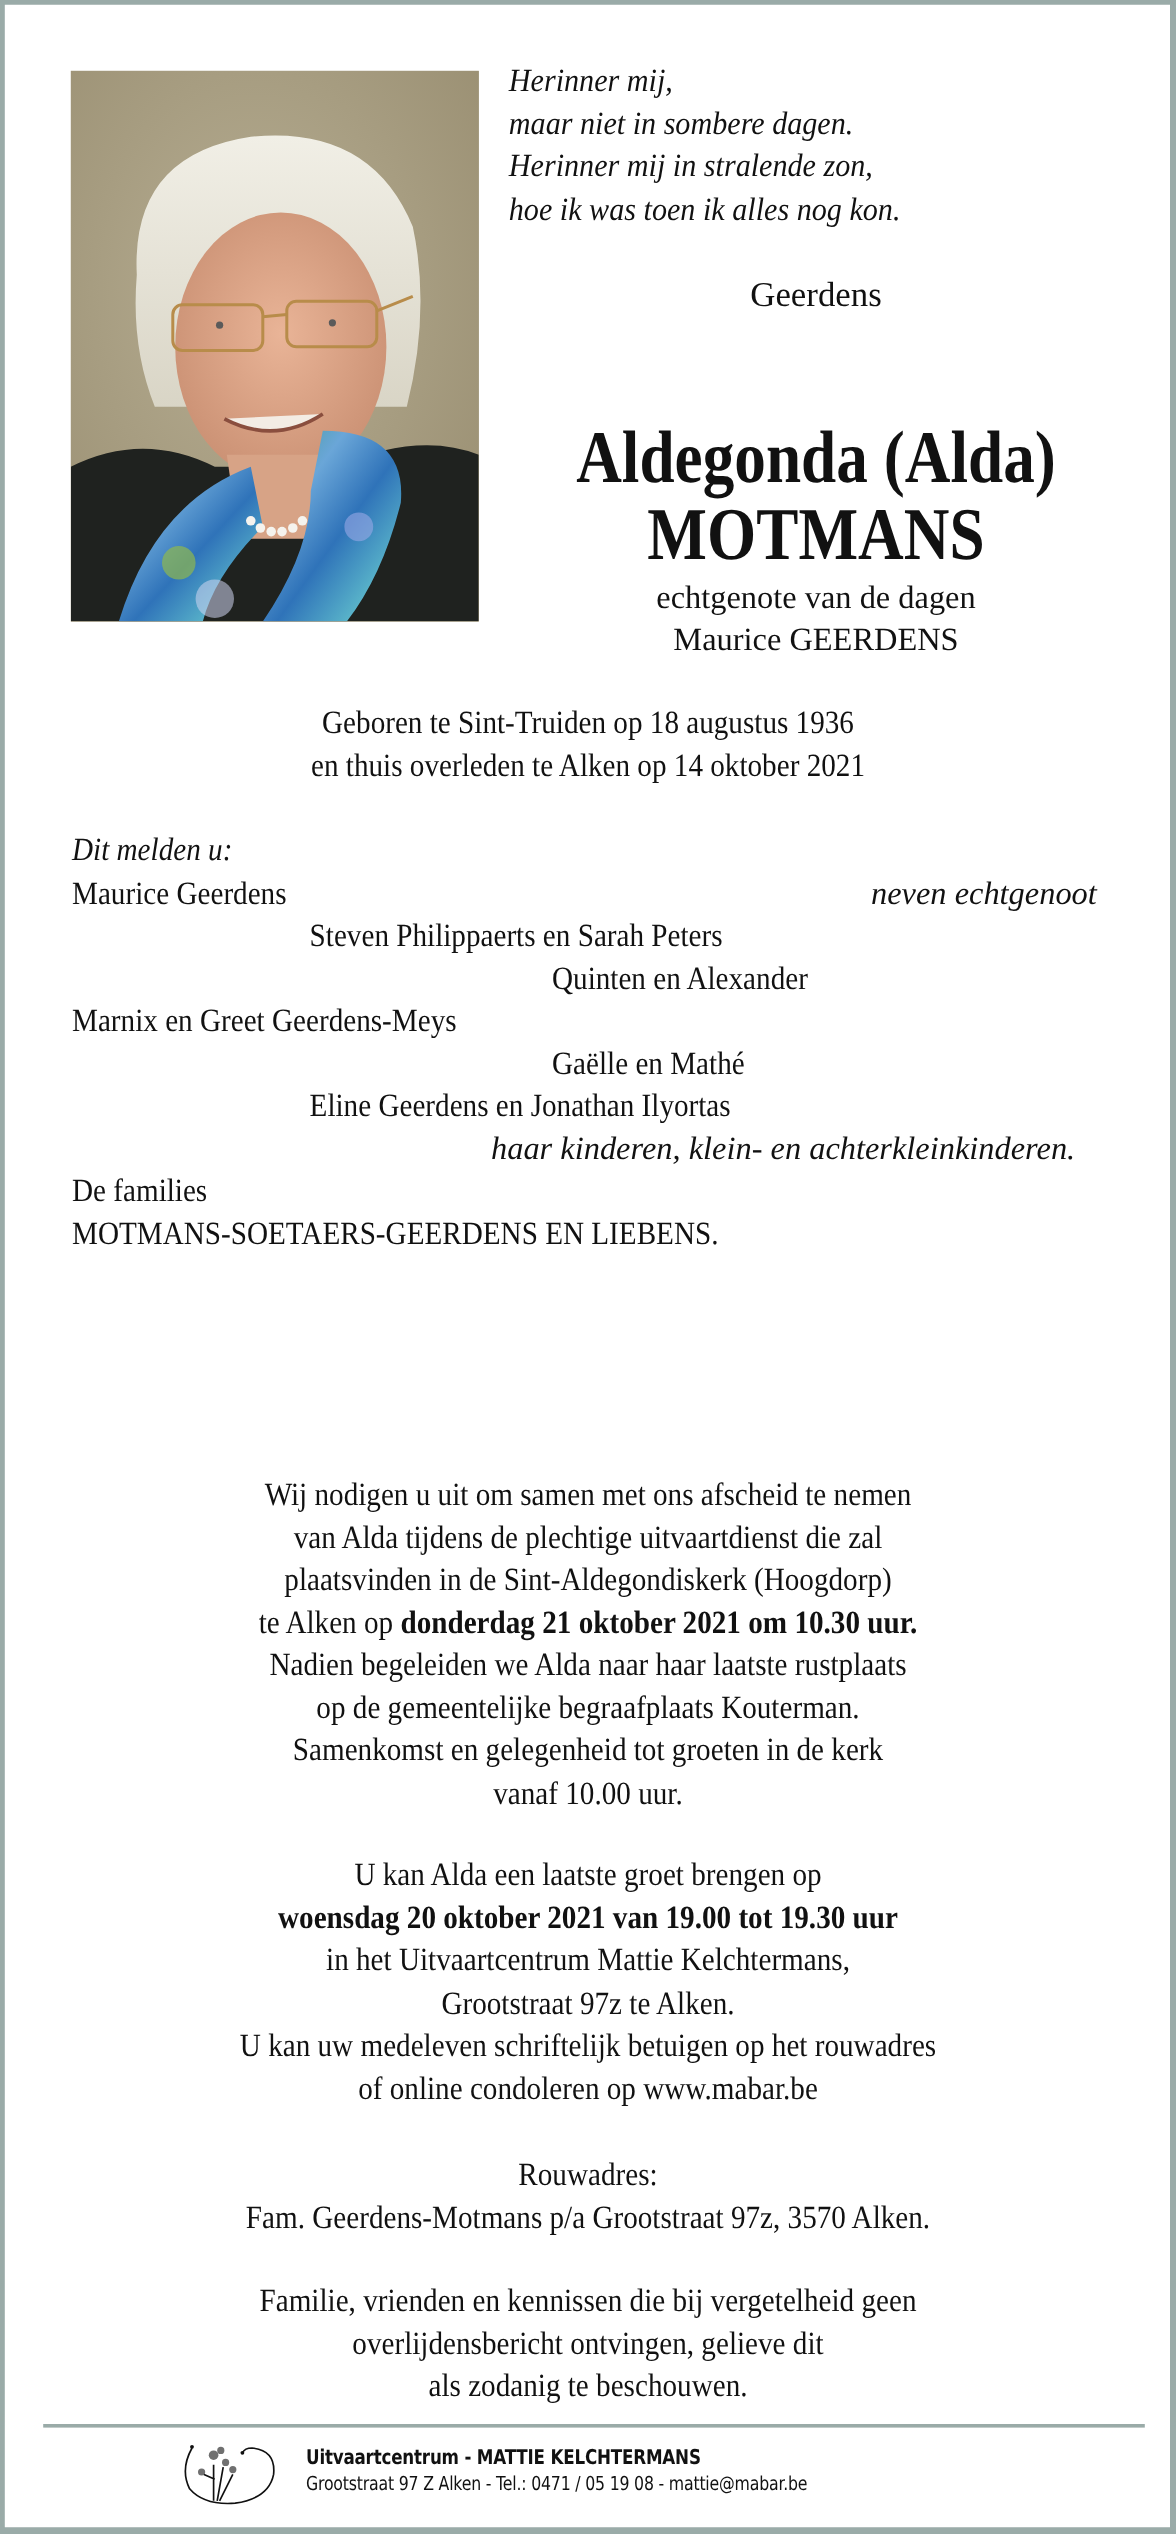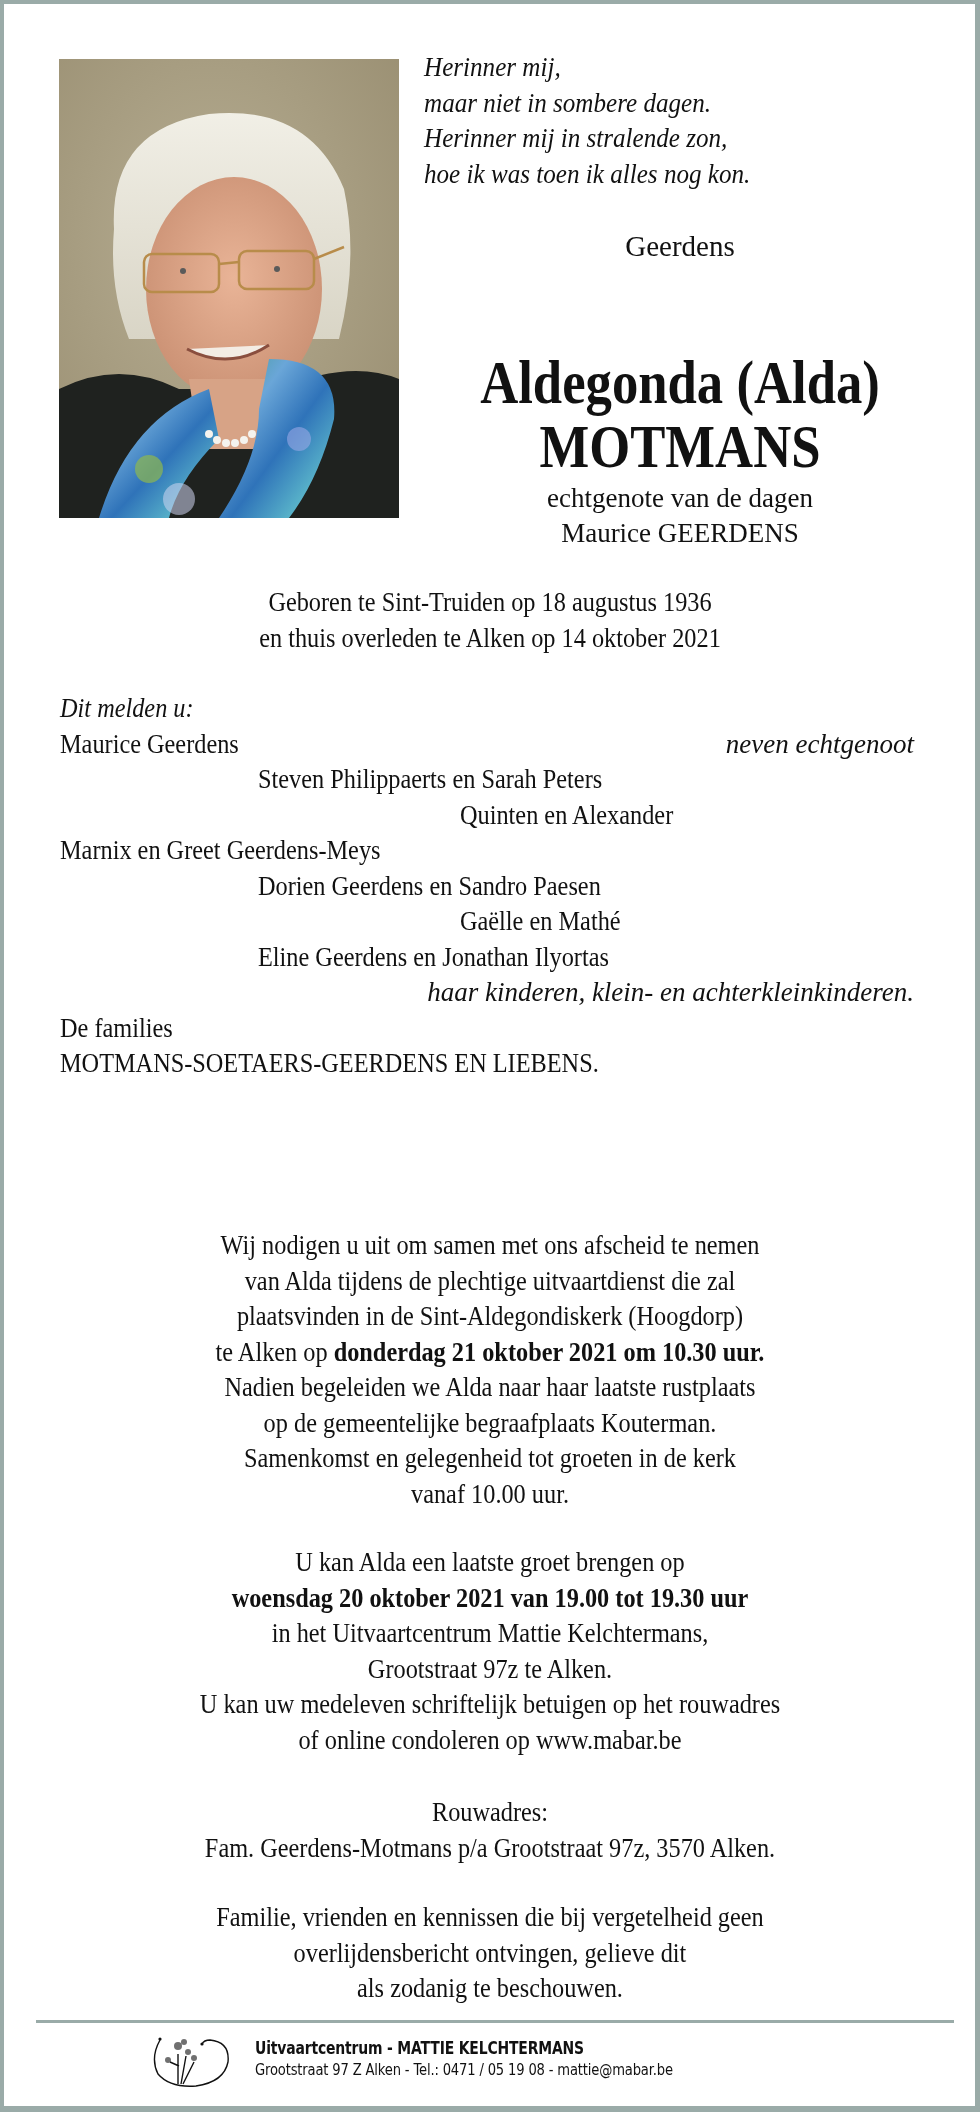--- a/index.html
+++ b/index.html
@@ -130,31 +130,28 @@
   </div>
   <div class="row ind1">
       <div class="ln">Steven Philippaerts en Sarah Peters</div>
     </div>
   <div class="row ind2">
       <div class="ln">Quinten en Alexander</div>
     </div>
   <div class="row">
       <div class="ln">Marnix en Greet Geerdens-Meys</div>
     </div>
-  <div class="row ind1">
-      <div class="ln">Dorien Geerdens en Sandro Paesen</div>
-    </div>
   <div class="row ind2">
       <div class="ln">Gaëlle en Mathé</div>
     </div>
   <div class="row ind1">
       <div class="ln">Eline Geerdens en Jonathan Ilyortas</div>
     </div>
   <div class="row">
-    <span class="right-i" style="top:0;right:6px;">haar kinderen, klein- en achterkleinkinderen.</span>
+    <span class="right-i" style="top:0;right:24px;">haar kinderen, klein- en achterkleinkinderen.</span>
   </div>
   <div class="row">
       <div class="ln">De families</div>
     </div>
   <div class="row">
       <div class="ln">MOTMANS-SOETAERS-GEERDENS EN LIEBENS.</div>
     </div>
 </div>
 
 <div class="block center" style="top:1228px;">

